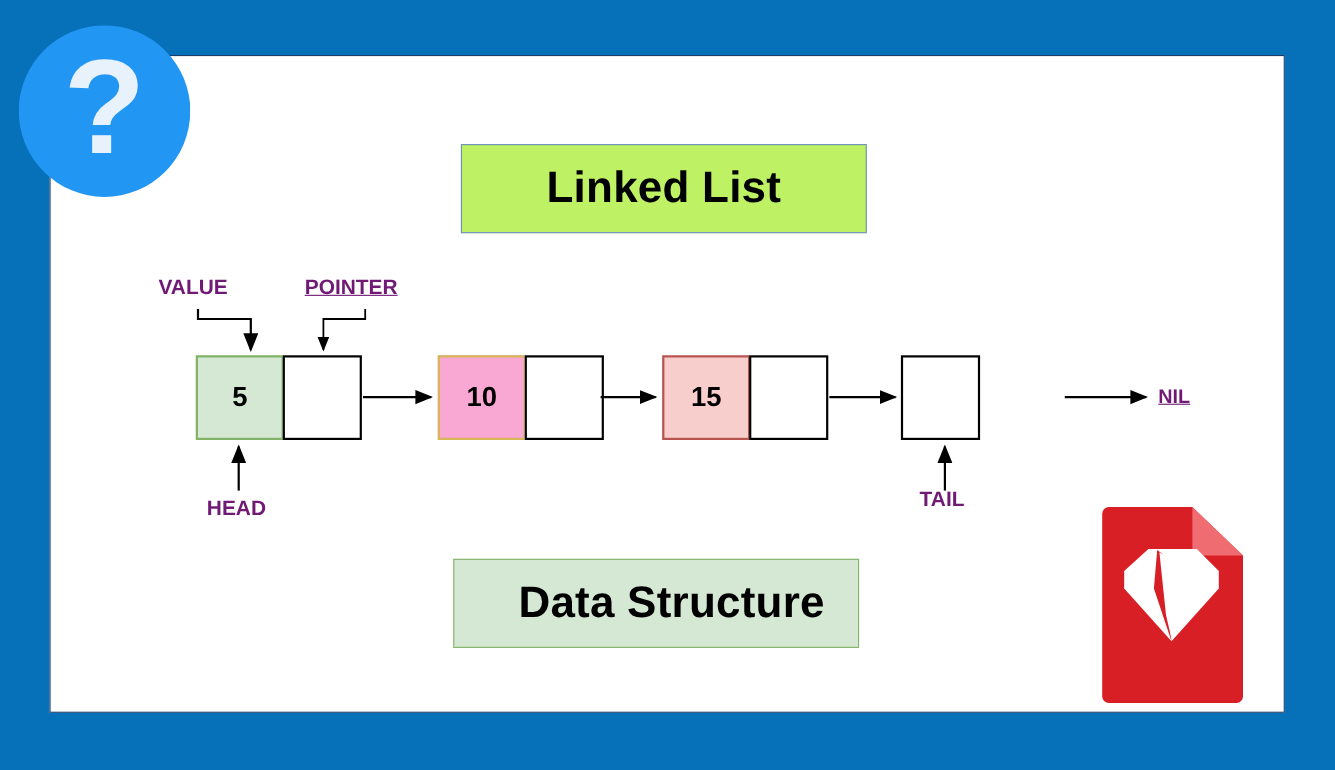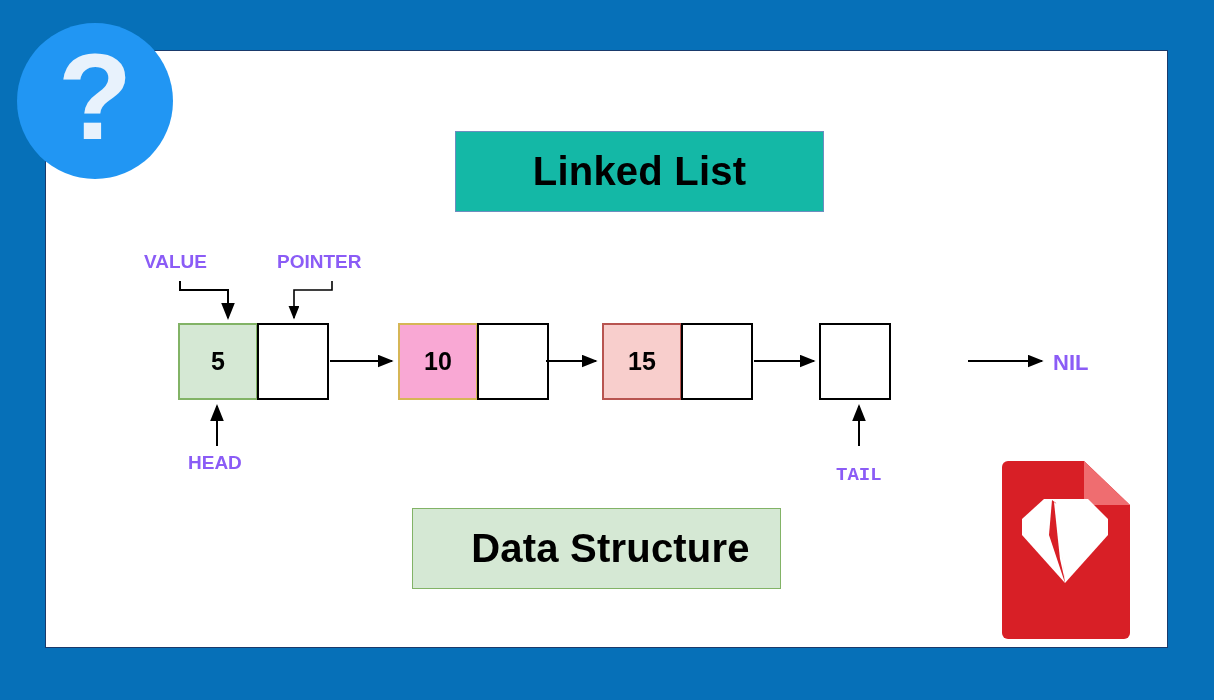--- a/index.html
+++ b/index.html
@@ -41,23 +41,22 @@
     position: absolute;
     box-sizing: border-box;
     display: flex;
     align-items: center;
     justify-content: center;
     font-weight: bold;
     color: #000000;
     letter-spacing: .2px;
   }
   .labelbox.blue {
-    background: #14b8a6;
+    background: #bef264;
     border: 1px solid #6c8ebf;
-    margin-left: 36px;
   }
   .labelbox.green {
     background: #d5e8d4;
     border: 1px solid #82b366;
     padding-left: 28px;
   }
   #title-box {
     left: 419px; top: 131px;
     width: 369px; height: 81px;
     font-size: 40px;
@@ -91,28 +90,28 @@
     height: 77px;
     background: #ffffff;
     border: 2px solid #000000;
     margin-left: -1px;
   }
   
   .annot {
     position: absolute;
     font-size: 19px;
     font-weight: bold;
-    color: #8b5cf6;
+    color: #701a75;
     white-space: nowrap;
   }
   #label-value   { left: 144px; top: 251px; }
-  #label-pointer { left: 277px; top: 251px; }
+  #label-pointer { left: 277px; top: 251px; text-decoration: underline; }
   #label-head    { left: 188px; top: 452px; }
-  #label-tail    { left: 836px; top: 464px; font-family: Liberation Mono, monospace; }
-  #label-nil     { left: 1053px; top: 350px; font-size: 22px; }
+  #label-tail    { left: 836px; top: 444px; }
+  #label-nil     { left: 1053px; top: 350px; font-size: 18px; text-decoration: underline; }
 
   .svg-layer {
     position: absolute;
     left: 0; top: 0;
     width: 1214px; height: 700px;
     pointer-events: none;
   }
   
   .rubyicon {
     position: absolute;

